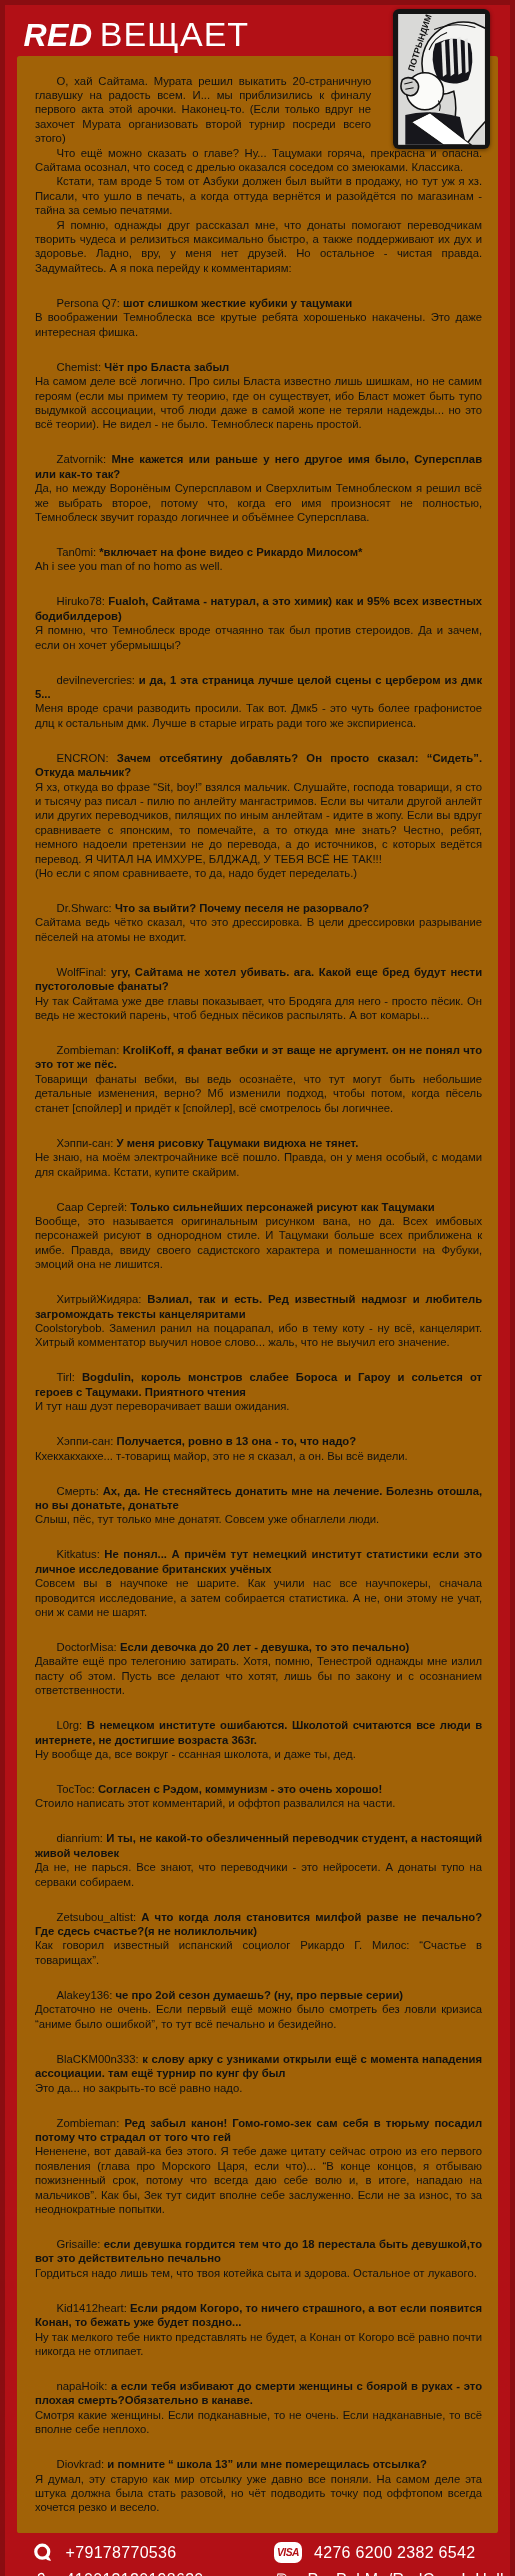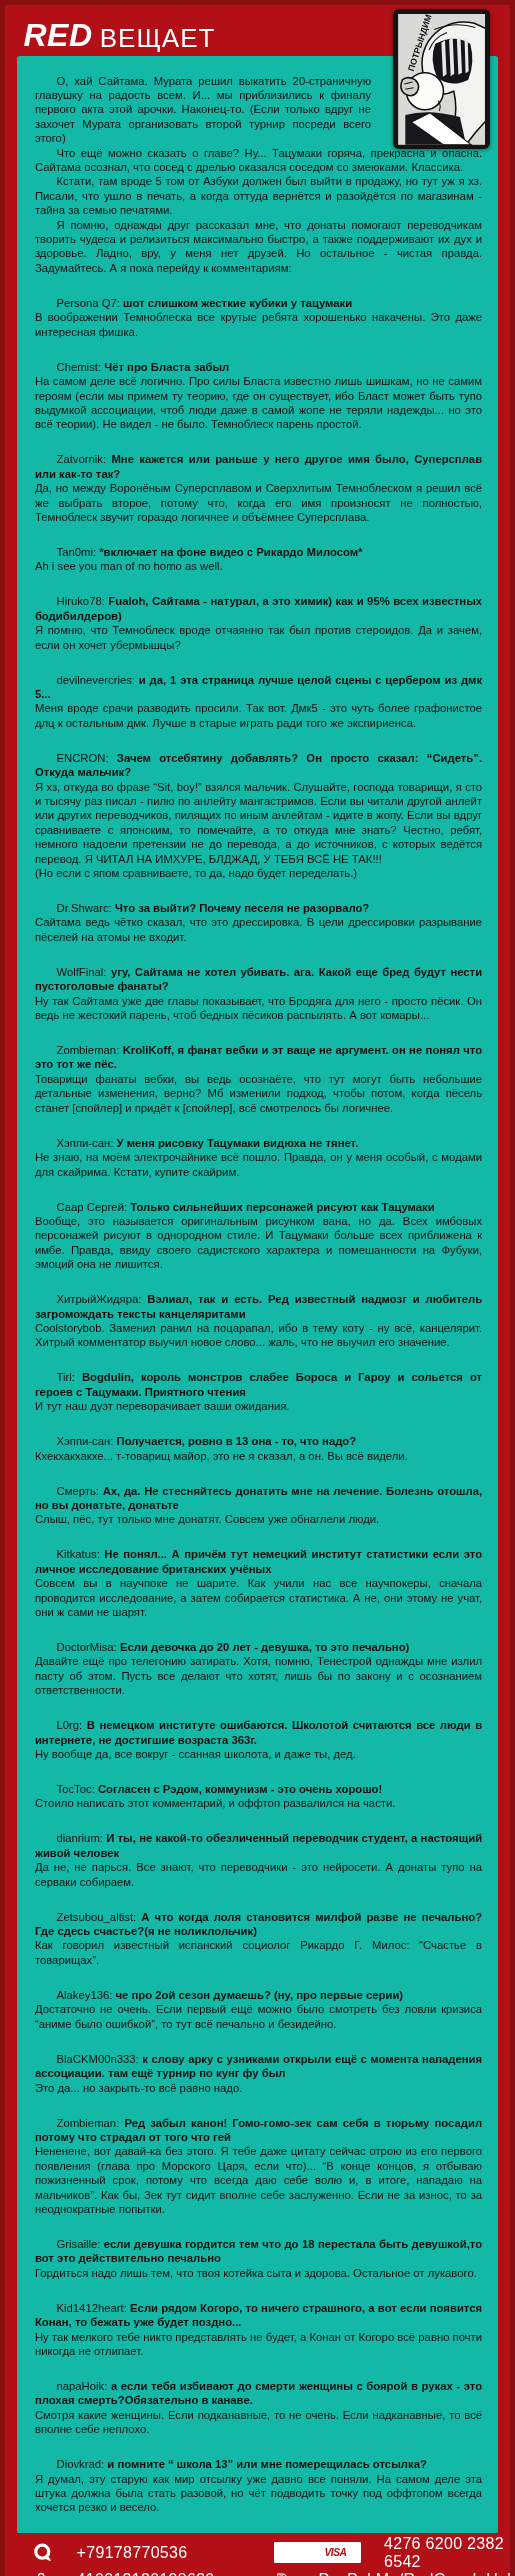--- a/index.html
+++ b/index.html
@@ -4,49 +4,49 @@
 <style>
   html,body{margin:0;padding:0;}
   body{
     width:515px;height:2624px;box-sizing:border-box;
     border:5.2px solid #8a0d11;background:#b21016;
     display:flex;flex-direction:column;position:relative;overflow:hidden;
     font-family:"Liberation Sans","DejaVu Sans",sans-serif;
   }
   header{flex:none;height:49px;display:flex;align-items:flex-end;padding:0 0 2.1px 18.5px;color:#fff;}
   .brand{font-size:32px;font-weight:bold;letter-spacing:0.5px;font-style:italic;}
-  .title{font-size:26px;font-weight:300;margin-left:7.2px;letter-spacing:1px;}
+  .title{font-size:34px;font-weight:300;margin-left:7.2px;letter-spacing:1px;}
   .comic{
     position:absolute;top:4.1px;left:388px;width:97px;height:140px;z-index:3;
     background:#141414;border-radius:6.2px;padding:4.6px;box-sizing:border-box;
     box-shadow:0 1px 4.1px rgba(0,0,0,.45);
   }
   .comic svg{width:100%;height:100%;display:block;}
   main{
-    flex:1;margin:0 12.4px;background:#14b8a6;border-radius:2.6px;
+    flex:1;margin:0 12.4px;background:#a16207;border-radius:2.6px;
     padding:17.5px 15.5px 13.4px 17.5px;overflow:hidden;
     font-size:11.3px;line-height:14.4px;color:#111;text-align:justify;
   }
   .float-spacer{float:right;width:111px;height:72px;}
   .para{margin:0;text-indent:21.6px;}
   .comment-block{margin-top:20.6px;}
   .comment-user{font-weight:normal;}
   .comment-text{font-weight:bold;}
   .reply{margin:0;text-indent:0;white-space:pre-line;}
   footer{
     flex:none;height:86px;display:grid;grid-template-columns:242px 1fr;
     padding:6.2px 10.3px 0 27px;box-sizing:border-box;color:#fff;align-content:start;
   }
   .fcol{display:flex;flex-direction:column;}
-  .frow{display:flex;align-items:center;height:27px;gap:23px;font-size:16px;letter-spacing:0.3px;}
+  .frow{display:flex;align-items:center;height:27px;gap:12px;font-size:16px;letter-spacing:0.3px;}
   .ficon{width:21.6px;height:21.6px;flex:none;}
   .visa-box{
-    flex:none;width:51px;height:20.6px;background:#fff;border-radius:1px;
+    flex:none;width:28px;height:20.6px;background:#fff;border-radius:7px;
     display:flex;align-items:center;justify-content:center;
-    font-style:italic;font-weight:bold;font-size:10.3px;color:#b21016;letter-spacing:-0.5px;padding-left:36px;
+    font-style:italic;font-weight:bold;font-size:10.3px;color:#b21016;letter-spacing:-0.5px;
   }
 </style>
 </head>
 <body>
 
 <header>
   <span class="brand">RED</span>
   <span class="title">ВЕЩАЕТ</span>
 </header>
 

